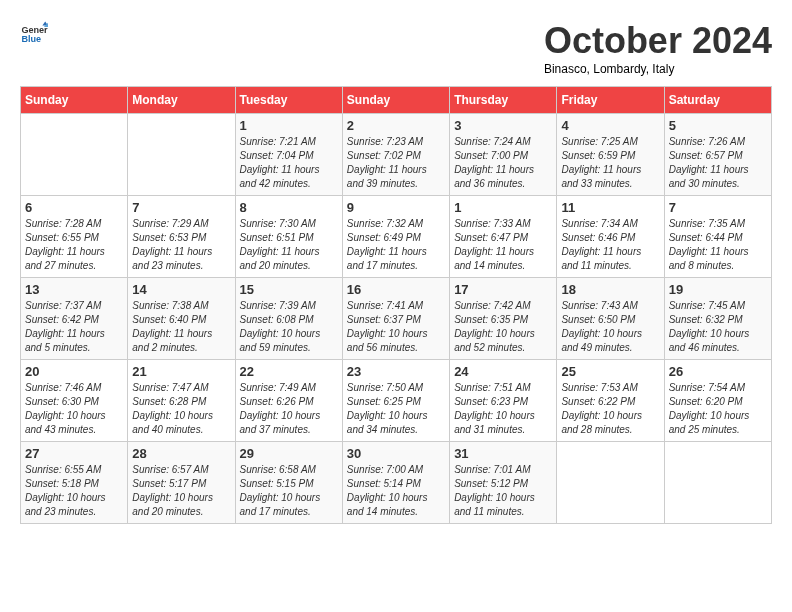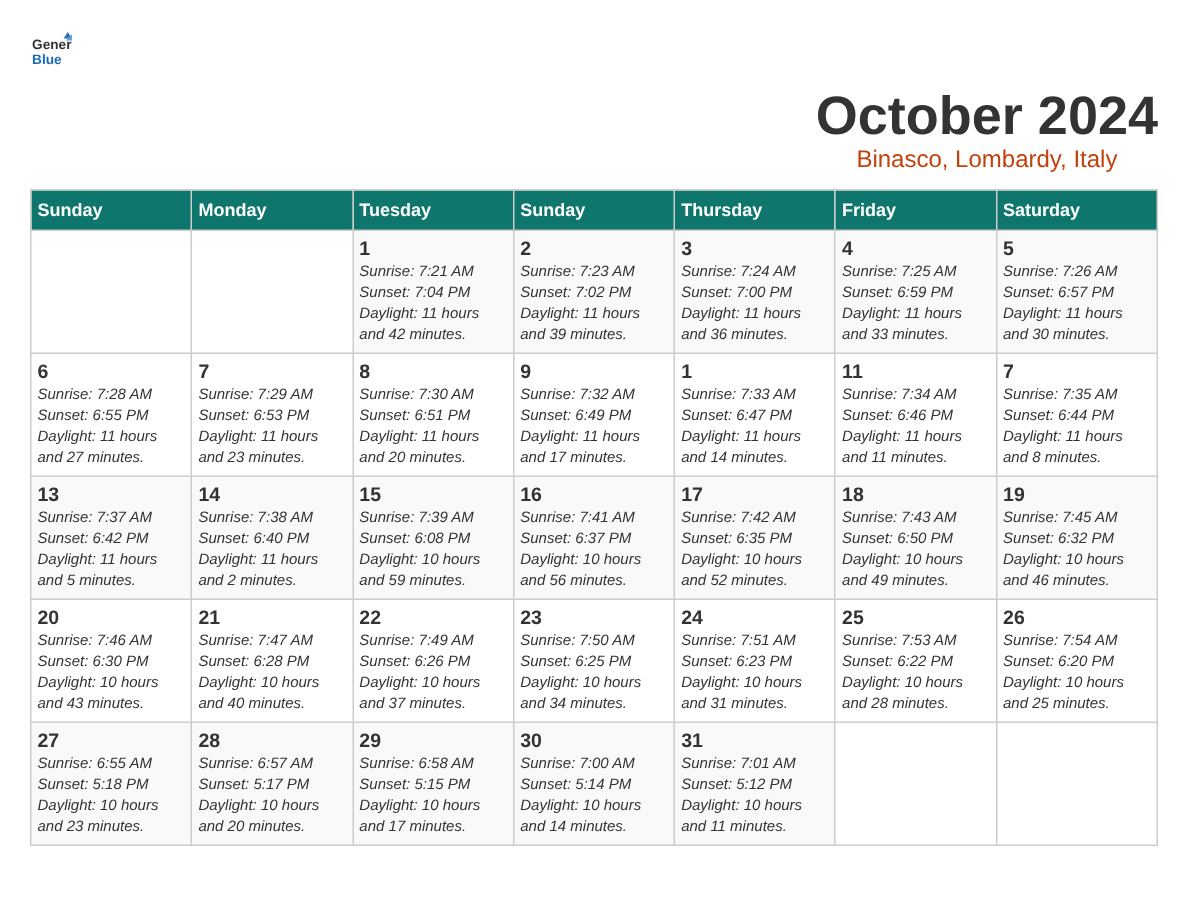--- a/index.html
+++ b/index.html
@@ -19,39 +19,38 @@
     .logo {
       display: flex;
       align-items: center;
       gap: 4px;
     }
     .logo-icon {
       width: 28px;
       height: 28px;
     }
     .title-section {
-      text-align: center;
-      margin-top: 36px;
+      text-align: left;
     }
     .month-title {
       font-size: 36px;
       font-weight: bold;
       color: #333;
     }
     .location-title {
-      font-size: 16px;
-      color: #c2410c;
+      font-size: 12px;
+      color: #000000;
     }
     table {
       width: 100%;
       border-collapse: collapse;
       table-layout: fixed;
     }
     thead tr th {
-      background-color: #0f766e;
+      background-color: #ef4444;
       color: #fff;
       font-size: 12px;
       font-weight: bold;
       padding: 6px 4px;
       text-align: left;
       border: 1px solid #ccc;
     }
     tbody tr td {
       vertical-align: top;
       border: 1px solid #ccc;

